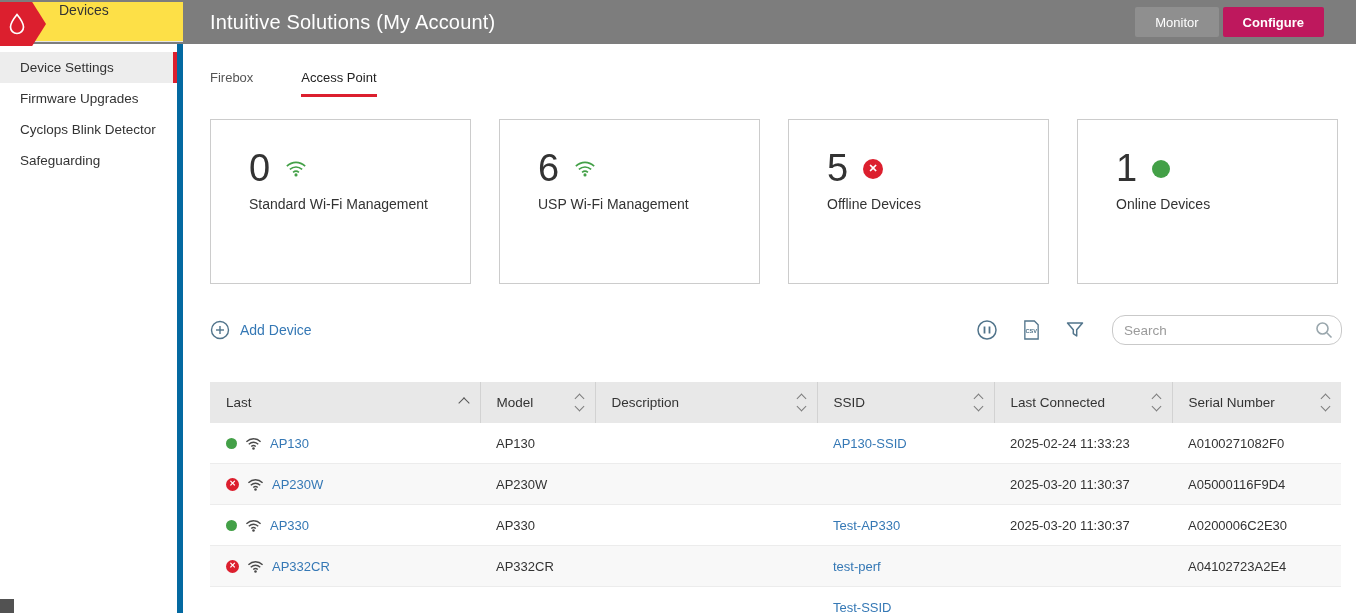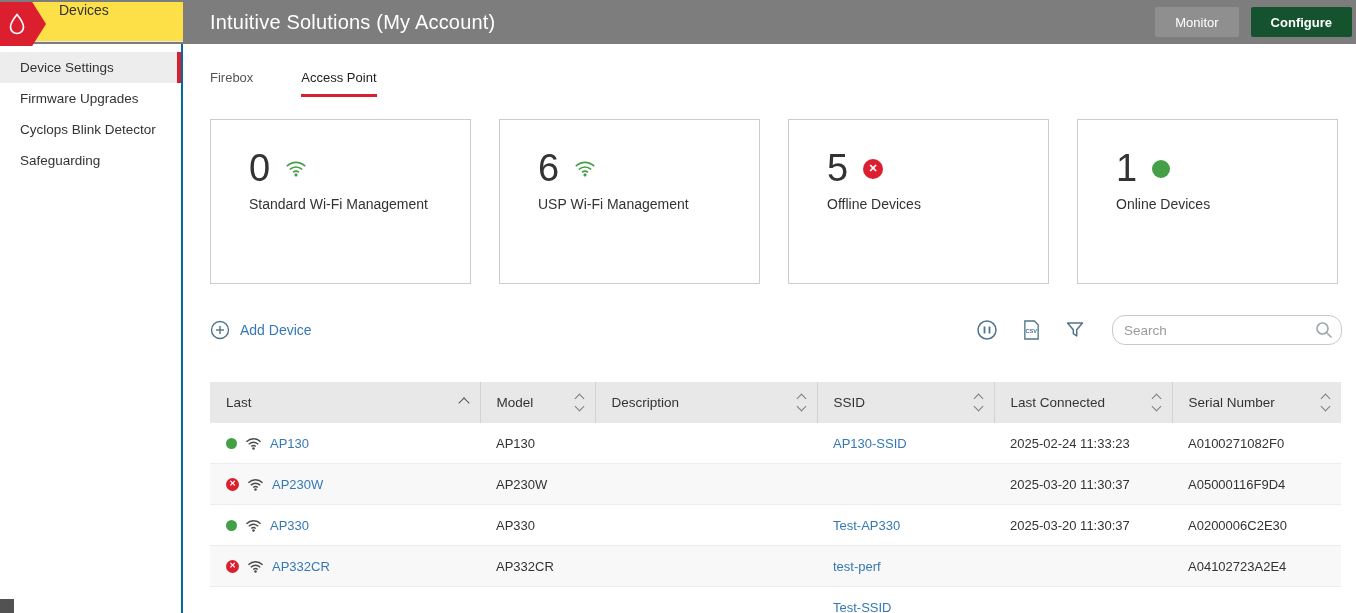--- a/index.html
+++ b/index.html
@@ -5,28 +5,28 @@
   * { margin:0; padding:0; box-sizing:border-box; }
   html,body { width:1356px; height:613px; overflow:hidden; }
   body { font-family:"Liberation Sans", sans-serif; background:#fff; position:relative; color:#333; }
 
   
   .header { height:44px; background:#7d7d7d; display:flex; align-items:center; }
   .logo-box { width:183px; height:40px; background:#fde047; display:flex; align-items:flex-start; gap:13px; border-bottom:1px solid #e6e6e6; flex:none; }
   .flag { width:46px; height:44px; background:#dc1f2e; clip-path:polygon(0 0, 70% 0, 100% 50%, 70% 100%, 0 100%); display:flex; align-items:center; padding-left:7px; flex:none; }
   .app-label { font-size:14px; color:#333; }
   .header-title { color:#fff; font-size:20px; font-weight:400; margin-left:27px; flex:1; letter-spacing:.2px; }
-  .header-buttons { display:flex; gap:12px; margin-right:4px; }
+  .header-buttons { display:flex; gap:4px; margin-right:32px; }
   .hbtn { height:30px; padding:0 20px; font-size:13px; color:#fff; border:none; border-radius:2px; cursor:pointer; font-family:"Liberation Sans", sans-serif; }
   .hbtn.monitor { background:#8f8f8f; }
-  .hbtn.configure { background:#14532d; font-weight:bold; }
+  .hbtn.configure { background:#be185d; font-weight:bold; }
 
   
   .layout { display:flex; height:569px; }
-  .sidebar { width:183px; flex:none; border-right:2px solid #0369a1; padding-top:8px; background:#fff; }
+  .sidebar { width:183px; flex:none; border-right:6px solid #0369a1; padding-top:8px; background:#fff; }
   .side-item { height:31px; display:flex; align-items:center; padding-left:20px; font-size:13.5px; color:#333; cursor:pointer; position:relative; }
   .side-item.active { background:#ededed; }
   .side-item.active::after { content:''; position:absolute; right:0; top:0; bottom:0; width:4px; background:#dc1f2e; }
 
   .main { flex:1; padding:26px 14px 0 27px; overflow:hidden; }
 
   
   .tabs { display:flex; gap:48px; }
   .tab { font-size:13px; color:#555; padding-bottom:9px; cursor:pointer; border-bottom:3px solid transparent; }
   .tab.active { color:#222; border-bottom-color:#dc1f2e; }

